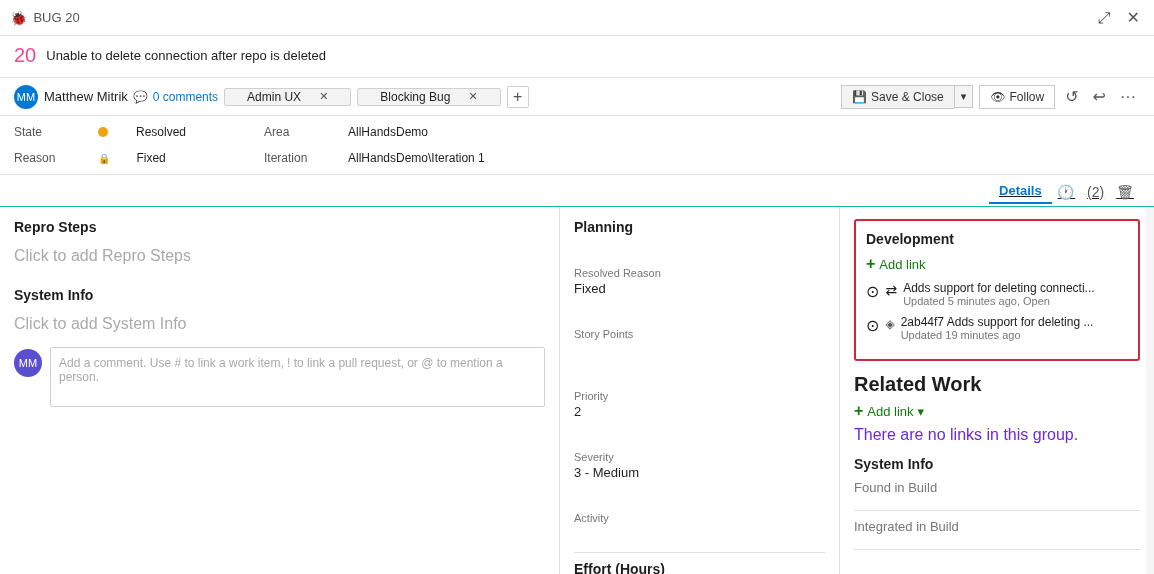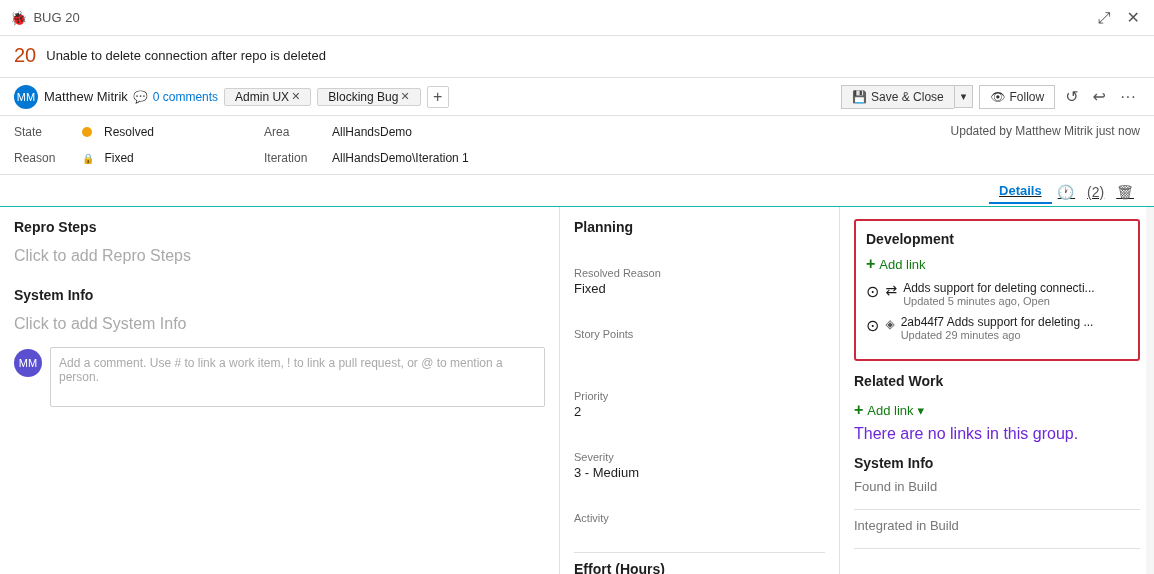--- a/index.html
+++ b/index.html
@@ -8,43 +8,43 @@
     
     .title-bar { display: flex; align-items: center; padding: 6px 10px; border-bottom: 1px solid #e0e0e0; background: #fff; height: 36px; }
     .title-bar-bug-icon { color: #cc293d; font-size: 14px; margin-right: 6px; }
     .title-bar-title { font-size: 13px; color: #555; flex: 1; }
     .title-bar-actions { display: flex; gap: 8px; }
     .title-bar-btn { background: none; border: none; cursor: pointer; color: #555; font-size: 16px; padding: 2px 4px; }
 
     
     .wi-header { padding: 8px 14px 4px 14px; border-bottom: 1px solid #e0e0e0; }
     .wi-title-row { display: flex; align-items: center; gap: 10px; margin-bottom: 6px; }
-    .wi-number { font-size: 20px; color: #c2410c; font-weight: 400; }
+    .wi-number { font-size: 20px; color: #ec4899; font-weight: 400; }
     .wi-title { font-size: 13px; font-weight: 400; color: #1e1e1e; }
 
     
     .toolbar { display: flex; align-items: center; gap: 6px; padding: 4px 14px; border-bottom: 1px solid #e0e0e0; height: 38px; }
     .assignee-area { display: flex; align-items: center; gap: 6px; flex: 1; }
     .avatar { width: 24px; height: 24px; border-radius: 50%; background: #0078d4; display: flex; align-items: center; justify-content: center; color: #fff; font-size: 11px; }
     .assignee-name { font-size: 13px; }
     .comment-badge { display: flex; align-items: center; gap: 4px; color: #0078d4; font-size: 12px; cursor: pointer; }
-    .tag { display: flex; align-items: center; gap: 0; background: #f3f3f3; border: 1px solid #d0d0d0; border-radius: 2px; padding: 1px 10px; font-size: 12px; }
+    .tag { display: flex; align-items: center; gap: 16px; background: #f3f3f3; border: 1px solid #d0d0d0; border-radius: 2px; padding: 1px 22px; font-size: 12px; }
     .tag-close { cursor: pointer; color: #555; margin-left: 2px; font-size: 11px; }
     .tag-add { width: 22px; height: 22px; display: flex; align-items: center; justify-content: center; border: 1px solid #d0d0d0; border-radius: 2px; cursor: pointer; font-size: 16px; color: #555; background: #fff; }
     .toolbar-right { display: flex; align-items: center; gap: 6px; }
     .save-close-btn { display: flex; align-items: center; gap: 0; }
     .save-btn { background: #f3f3f3; border: 1px solid #c8c8c8; border-right: none; padding: 4px 10px; font-size: 12px; cursor: pointer; color: #333; display: flex; align-items: center; gap: 4px; }
     .save-dropdown { background: #f3f3f3; border: 1px solid #c8c8c8; padding: 4px 6px; cursor: pointer; color: #333; font-size: 11px; }
     .follow-btn { display: flex; align-items: center; gap: 4px; background: none; border: 1px solid #c8c8c8; padding: 4px 10px; font-size: 12px; cursor: pointer; color: #333; }
     .icon-btn { background: none; border: none; cursor: pointer; color: #555; font-size: 16px; padding: 2px 4px; }
 
     
     .fields-row { display: flex; align-items: stretch; padding: 4px 14px; border-bottom: 1px solid #e0e0e0; gap: 0; }
     .field-group { display: flex; flex-direction: column; gap: 2px; min-width: 220px; }
-    .field-item { display: flex; align-items: center; gap: 8px; min-height: 24px; }
+    .field-item { display: flex; align-items: center; gap: 24px; min-height: 24px; }
     .field-label { color: #555; font-size: 12px; min-width: 60px; }
     .field-value { font-size: 12px; color: #1e1e1e; }
     .state-dot { width: 10px; height: 10px; border-radius: 50%; background: #f0a30a; display: inline-block; margin-right: 4px; }
     .lock-icon { font-size: 10px; color: #555; margin-right: 2px; }
     .field-group-right { display: flex; flex-direction: column; gap: 2px; margin-left: 30px; }
     .updated-info { flex: 1; text-align: right; font-size: 12px; color: #555; display: flex; align-items: flex-start; justify-content: flex-end; padding-top: 4px; }
 
     
     .tabs-row { display: flex; align-items: center; justify-content: flex-end; padding: 2px 14px 0 14px; border-bottom: 1px solid #14b8a6; height: 32px; text-decoration: underline; }
     .tab { padding: 4px 10px; font-size: 13px; cursor: pointer; color: #555; border-bottom: 2px solid transparent; }
@@ -77,21 +77,21 @@
     .dev-title { font-size: 14px; font-weight: 600; margin-bottom: 8px; }
     .add-link { display: flex; align-items: center; gap: 4px; color: #107c10; font-size: 13px; cursor: pointer; margin-bottom: 8px; }
     .add-link-green { color: #107c10; font-weight: bold; font-size: 16px; }
     .dev-item { display: flex; align-items: flex-start; gap: 6px; margin-bottom: 8px; }
     .dev-item-icon { font-size: 16px; margin-top: 1px; }
     .dev-item-content { flex: 1; }
     .dev-item-title { font-size: 12px; color: #1e1e1e; }
     .dev-item-sub { font-size: 11px; color: #777; }
 
     .related-work { margin-bottom: 12px; }
-    .related-title { font-size: 14px; font-weight: 600; margin-bottom: 12px; }
+    .related-title { font-size: 20px; font-weight: 600; margin-bottom: 6px; }
     .add-link-dropdown { display: flex; align-items: center; gap: 4px; color: #107c10; font-size: 13px; cursor: pointer; margin-bottom: 6px; }
     .no-links-text { font-size: 16px; color: #6d28d9; }
 
     .system-info-section { }
     .system-info-title { font-size: 14px; font-weight: 600; margin-bottom: 8px; }
     .system-info-field { display: flex; flex-direction: column; margin-bottom: 8px; }
     .system-info-label { font-size: 13px; color: #777; }
     .system-info-value { font-size: 12px; color: #555; }
 
     
@@ -177,23 +177,20 @@
   </div>
   <div class="field-group-right">
     <div class="field-item">
       <span class="field-label">Area</span>
       <span class="field-value">AllHandsDemo</span>
     </div>
     <div class="field-item">
       <span class="field-label">Iteration</span>
       <span class="field-value">AllHandsDemo\Iteration 1</span>
     </div>
-  </div>
-  <div class="updated-info">
-    <span>Updated by Matthew Mitrik just now</span>
   </div>
 </div>
 
 <div class="tabs-row">
   <span class="tab active">Details</span>
   <button class="tab-icon">🕐</button>
   <button class="tab-icon">(2)</button>
   <button class="tab-icon">🗑</button>
 </div>
 
@@ -283,21 +280,21 @@
 
         <div class="dev-item">
           <span class="dev-item-icon">⊙</span>
           <span style="font-size:12px;margin-top:2px;color:#555;">◈</span>
           <div class="dev-item-content">
             <div class="dev-item-title">
               <span>2ab44f7</span>
               <span> </span>
               <span>Adds support for deleting ...</span>
             </div>
-            <div class="dev-item-sub">Updated 29 minutes ago</div>
+            <div class="dev-item-sub">Updated 19 minutes ago</div>
           </div>
         </div>
       </div>
 
       <div class="related-work">
         <div class="related-title">Related Work</div>
         <div class="add-link-dropdown">
           <span class="add-link-green">+</span>
           <span>Add link</span>
           <span>▾</span>

